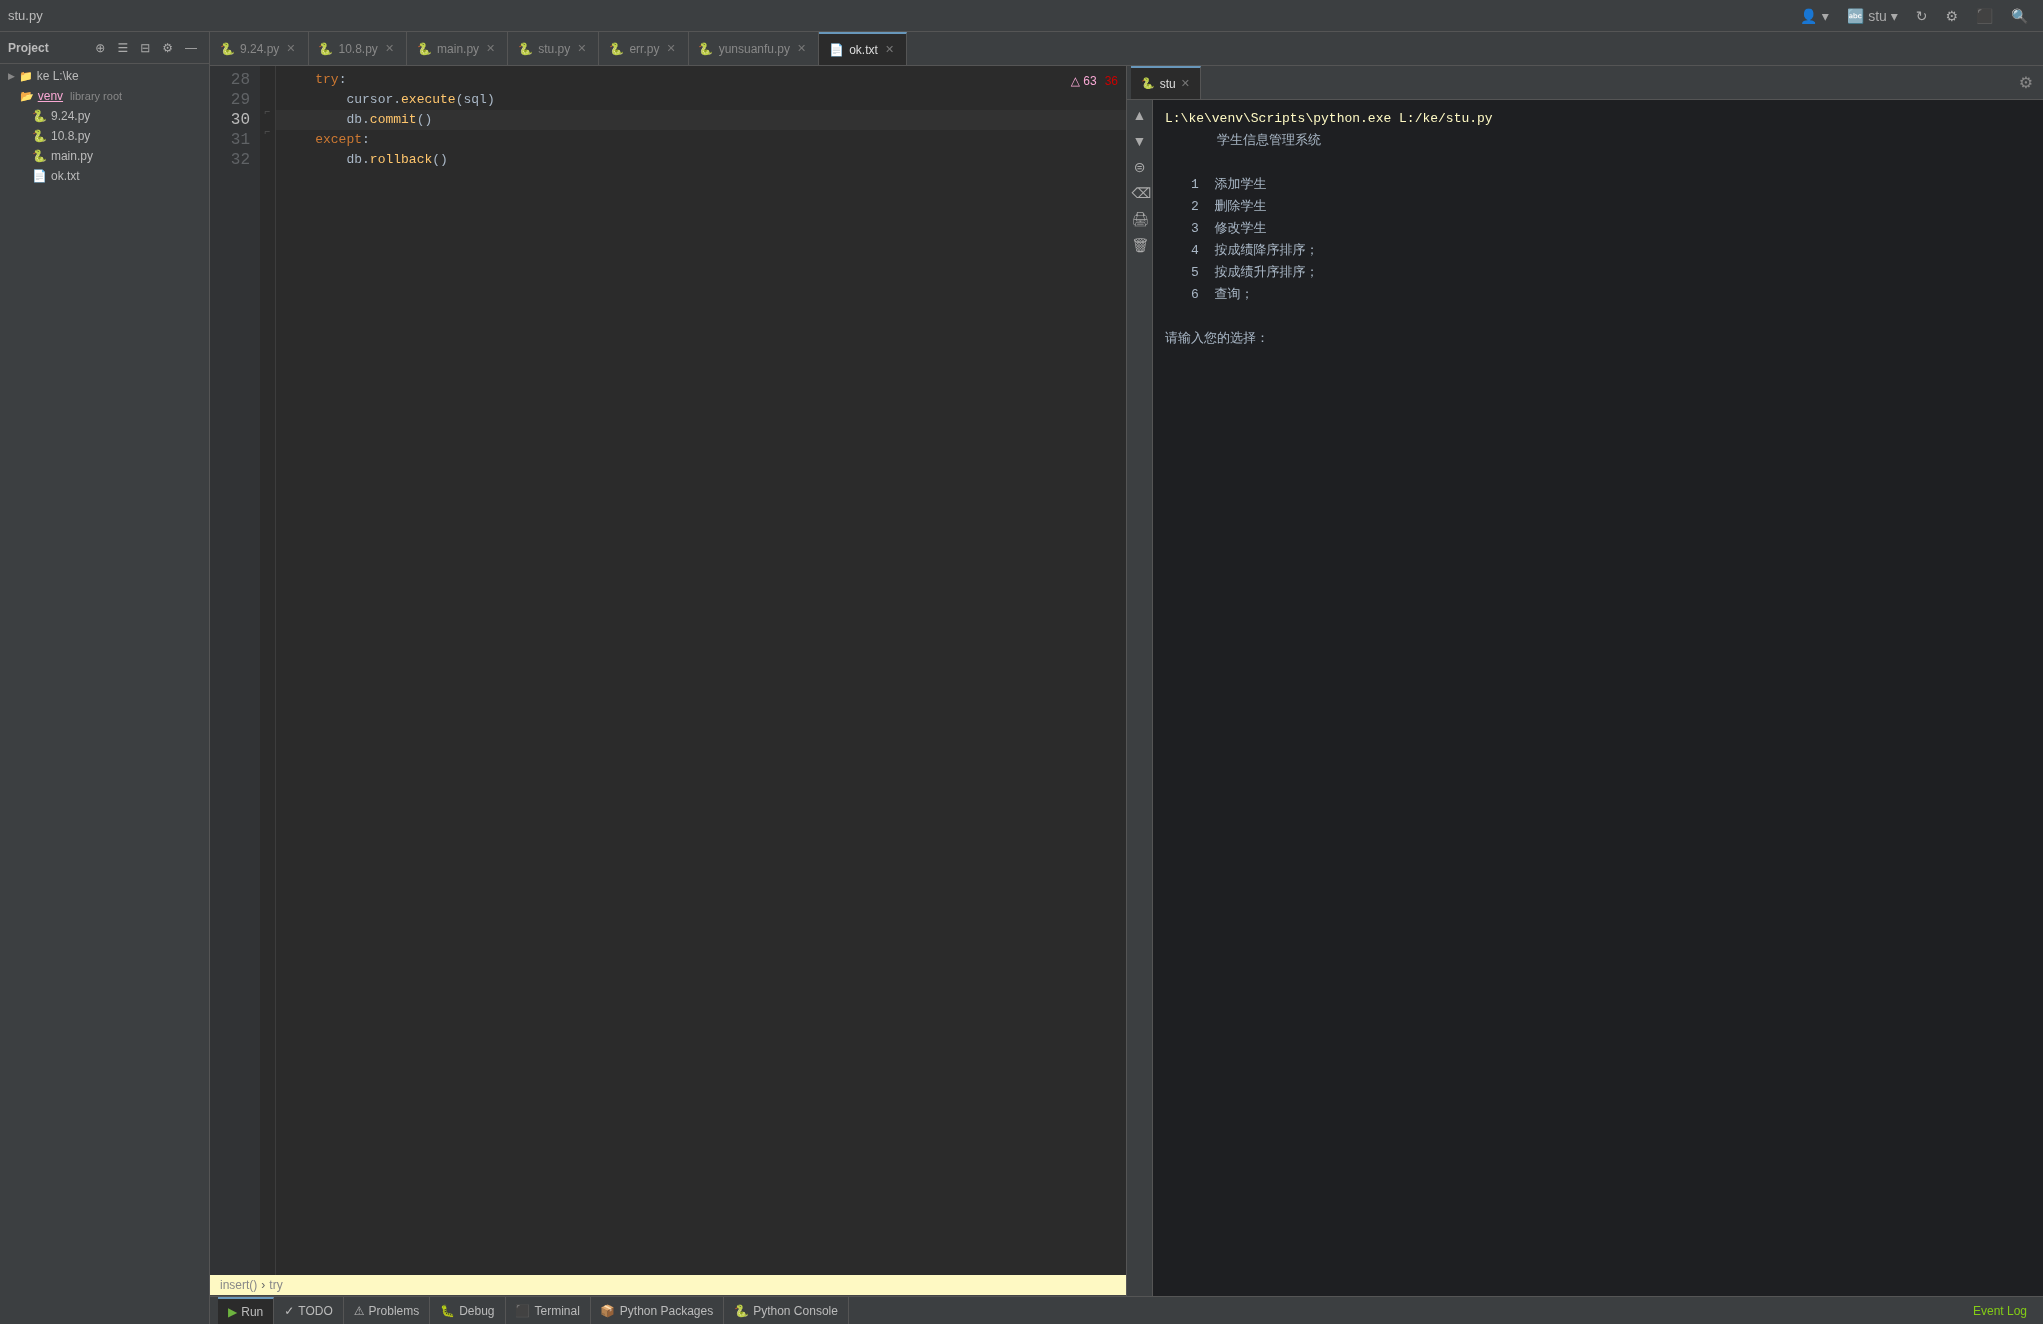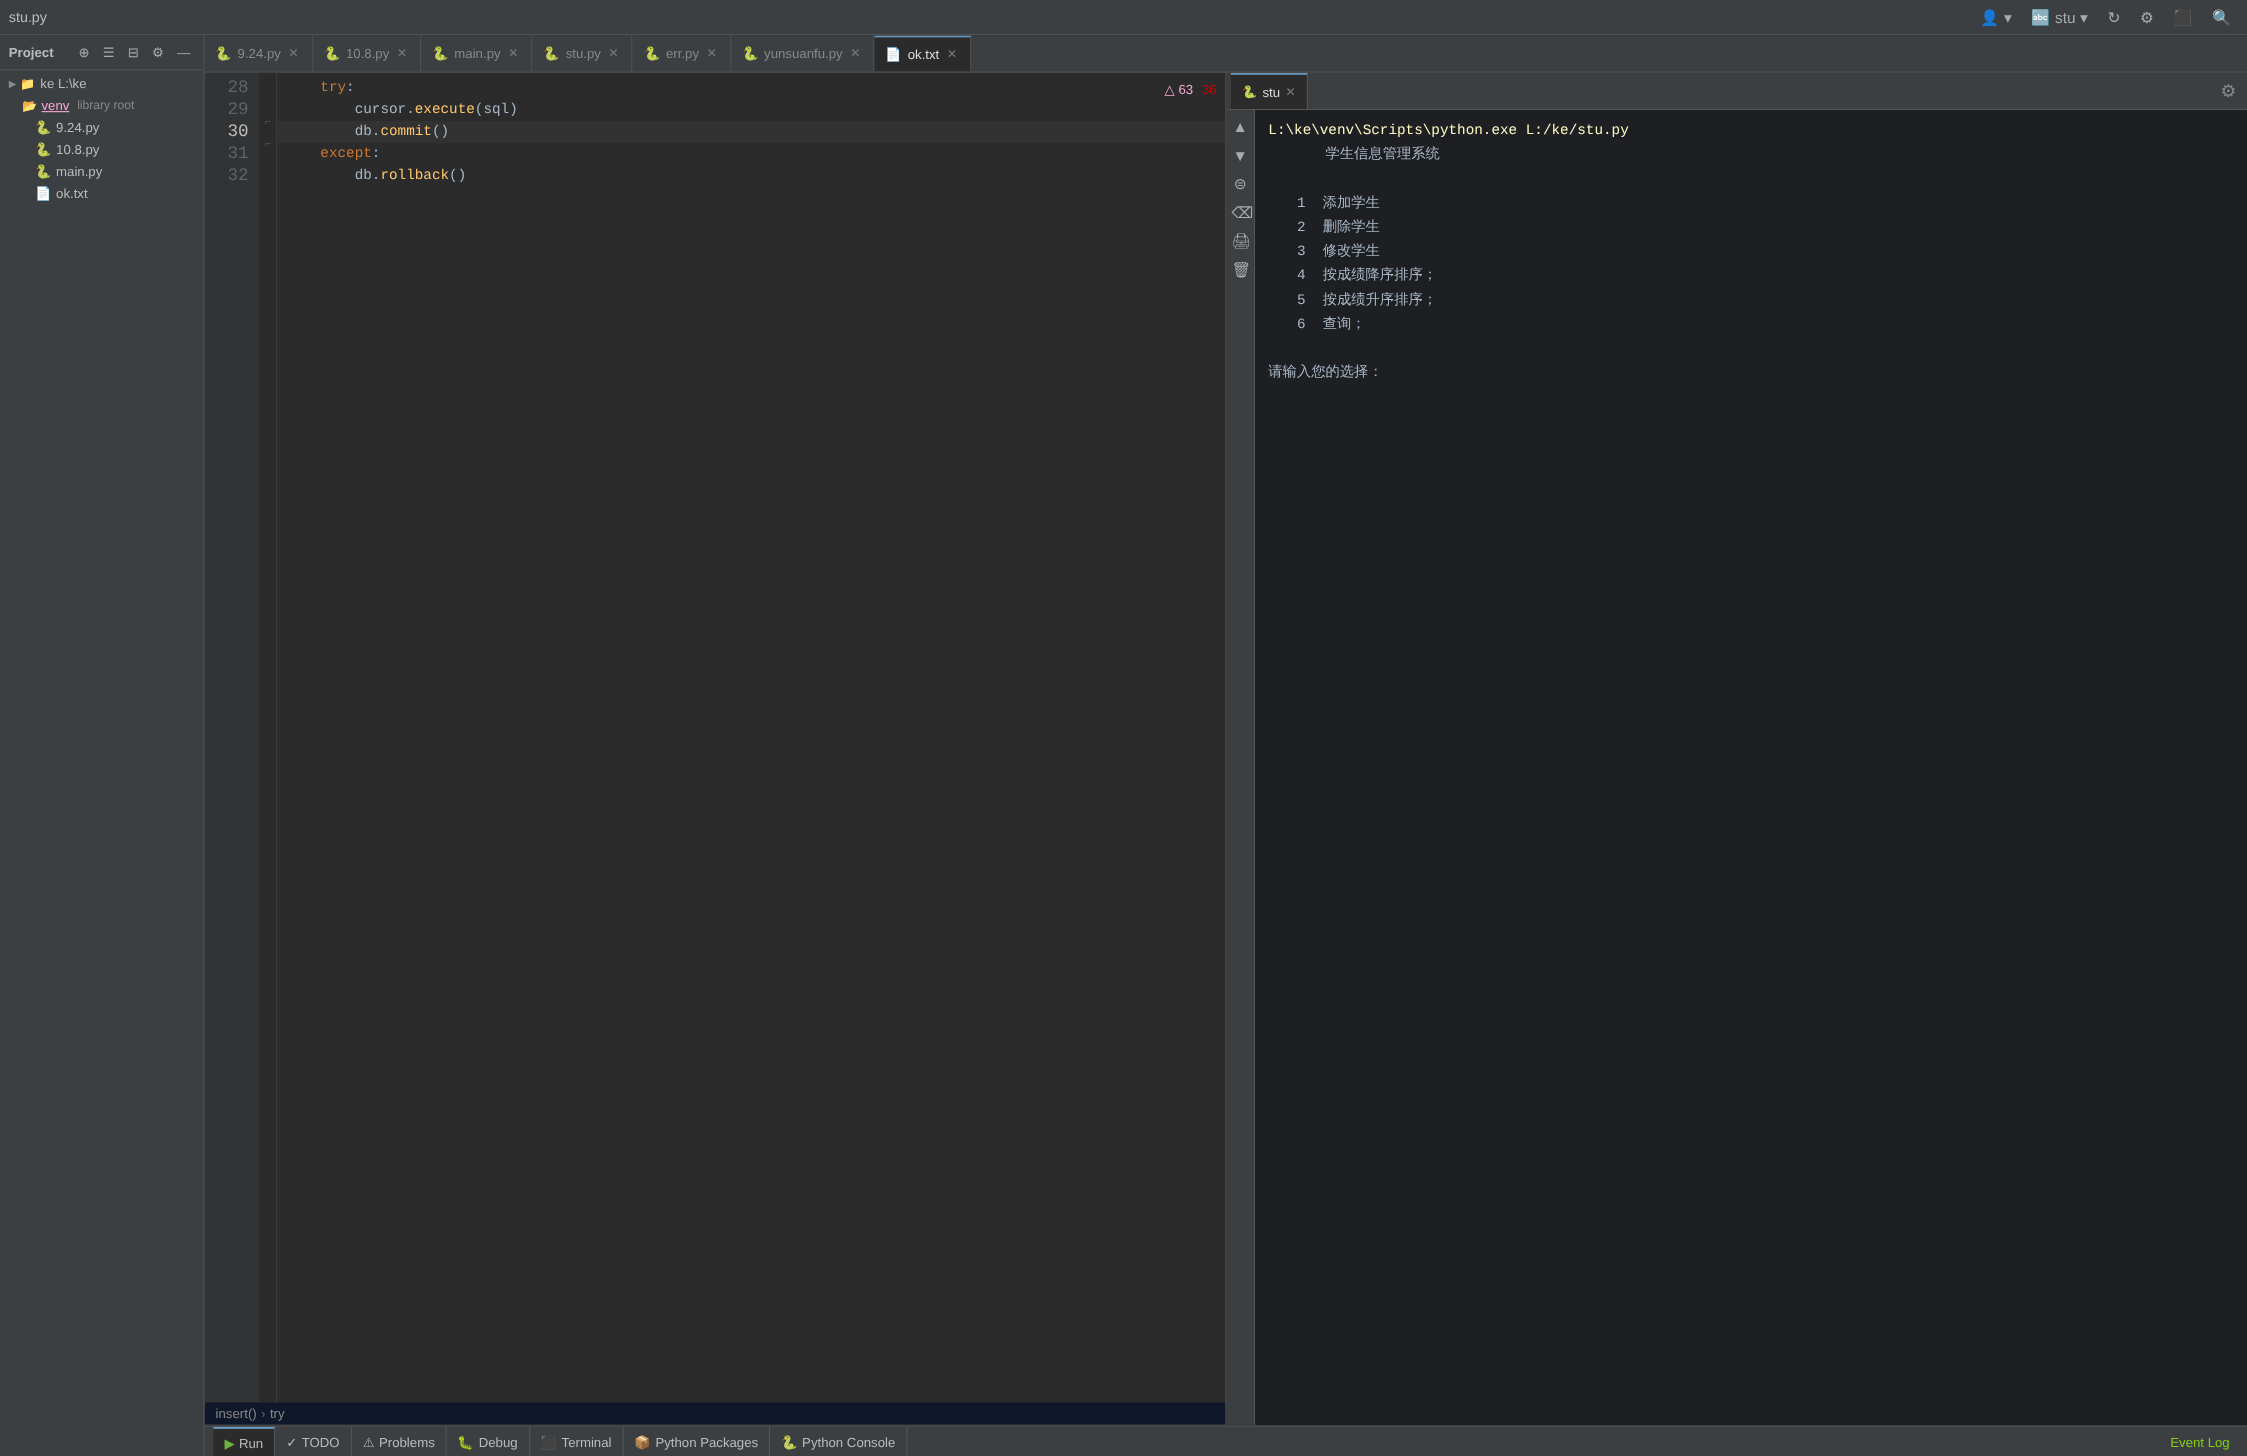--- a/index.html
+++ b/index.html
@@ -35,21 +35,21 @@
 
     
     .main-layout {
       display: flex;
       flex: 1;
       overflow: hidden;
     }
 
     
     .sidebar {
-      width: 186px;
+      width: 210px;
       background: #3c3f41;
       border-right: 1px solid #555;
       display: flex;
       flex-direction: column;
       flex-shrink: 0;
       overflow: hidden;
     }
     .sidebar-header {
       display: flex;
       align-items: center;
@@ -173,21 +173,21 @@
     }
     .code-line.highlighted { background: #323232; }
 
     
     .kw { color: #cc7832; }
     .fn { color: #ffc66d; }
     .var { color: #a9b7c6; }
 
     
     .breadcrumb-bar {
-      background: #0f172a;
+      background: #fef9c3;
       border-bottom: 1px solid #444;
       padding: 3px 10px;
       font-size: 12px;
       color: #888;
       flex-shrink: 0;
       display: flex;
       align-items: center;
       gap: 4px;
     }
     .breadcrumb-sep { color: #666; }

